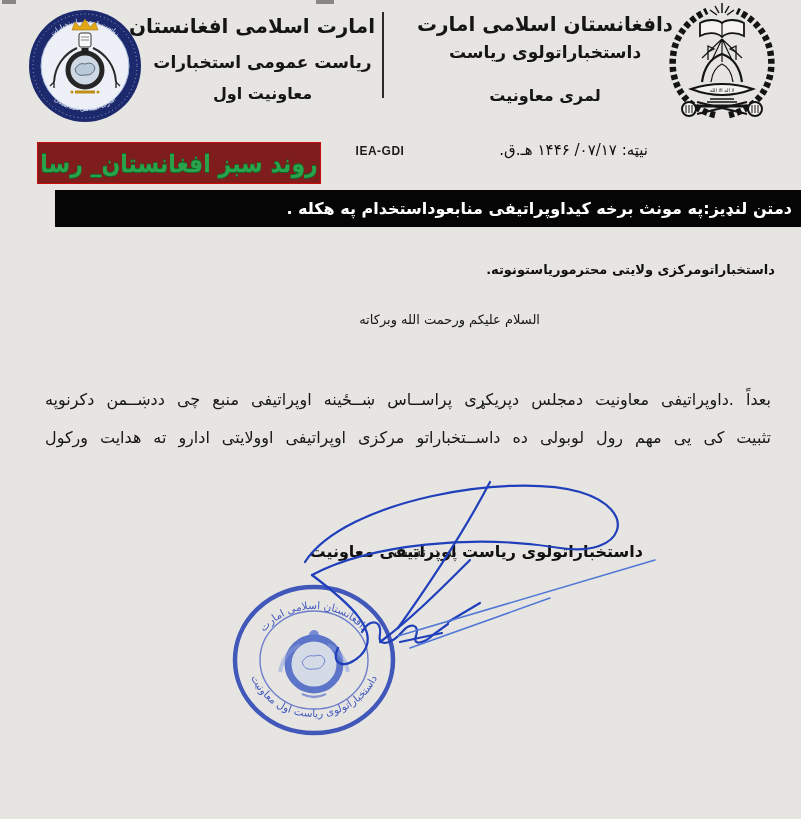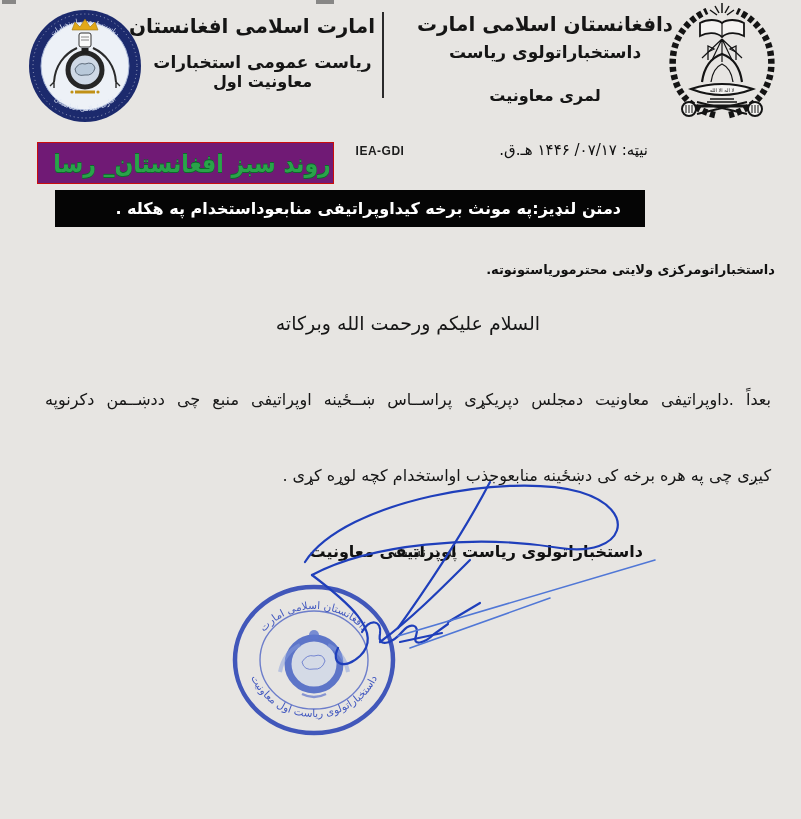--- a/index.html
+++ b/index.html
@@ -27,37 +27,36 @@
   .iea{
     font-family:"Liberation Sans","DejaVu Sans",sans-serif;
     font-weight:bold;font-size:12px;color:#1d1d1d;letter-spacing:.5px;
     direction:ltr;
   }
   
   .date-line{font-size:15px;color:#111;direction:rtl;}
   .date-line .num{direction:ltr;unicode-bidi:isolate;}
   
   .green-stamp{
-    background:#701a75;
+    background:#7f1d1d;
     width:282px;height:40px;
     display:flex;align-items:center;justify-content:center;
     box-shadow:0 0 0 1px #c90d0d;
-    padding-left:13px;
   }
   .green-stamp span{
     color:#2aa34a;font-weight:bold;font-size:22px;
     text-shadow:0 1px 0 #0c6b2b, 0 -1px 0 #0c6b2b;
     white-space:nowrap;transform:scaleY(1.08);
   }
   
   .summary-bar{
     background:#050505;color:#ffffff;
-    width:590px;height:37px;
+    width:746px;height:37px;
     display:flex;align-items:center;
-    padding:16px;box-sizing:border-box;
+    padding:1px;box-sizing:border-box;
   }
   .summary-bar span{
     font-size:16px;font-weight:bold;
     margin-right:8px;white-space:nowrap;
   }
   
   .heading{font-size:13px;font-weight:bold;color:#101010;}
   .body-text{font-size:16px;color:#161616;}
   .para-line{left:45px;right:30px;text-align:justify;text-align-last:justify;}
   .closing{font-size:15px;color:#2a2a2a;margin-top:29px;}
@@ -105,21 +104,21 @@
 
       <path d="M 50,84 h 20" stroke="#c09016" stroke-width="3"></path>
       <circle cx="47" cy="84" r="1.6" fill="#c09016"></circle>
       <circle cx="73" cy="84" r="1.6" fill="#c09016"></circle>
     </svg>
   </div>
 
   <div class="abs" style="left:150px;top:14px;width:225px;">
     <div class="hdr-line hdr-l1 nowrap">امارت اسلامی افغانستان</div>
     <div class="hdr-line hdr-l2 nowrap" style="margin-top:14px;">ریاست عمومی استخبارات</div>
-    <div class="hdr-line hdr-l3 nowrap" style="">معاونیت اول</div>
+    <div class="hdr-line hdr-l3 nowrap" style="margin-top:12px;">معاونیت اول</div>
   </div>
 
   <div class="abs divider" style="left:382px;top:12px;height:86px;"></div>
   <div class="abs iea" style="left:340px;top:99px;width:80px;text-align:center;margin-top:45px;">IEA-GDI</div>
 
   <div class="abs" style="left:400px;top:12px;width:290px;">
     <div class="hdr-line hdr-l1 nowrap">دافغانستان اسلامی امارت</div>
     <div class="hdr-line hdr-l2 nowrap" style="margin-top:6px;">داستخباراتولوی ریاست</div>
     <div class="hdr-line hdr-l3 nowrap" style="margin-top:24px;">لمری معاونیت</div>
   </div>
@@ -169,25 +168,25 @@
   <div class="abs green-stamp" style="left:38px;top:143px;">
     <span>روند سبز افغانستان_ رسا</span>
   </div>
 
   <div class="abs summary-bar" style="left:55px;top:190px;">
     <span>دمتن لنډیز:په مونث برخه کیداوپراتیفی منابعوداستخدام  په هکله .</span>
   </div>
 
   <div class="abs heading nowrap" style="right:26px;top:262px;">داستخباراتومرکزی ولایتی محترموریاستونوته.</div>
 
-  <div class="abs body-text nowrap" style="right:261px;top:312px;font-size:19px;">السلام علیکم ورحمت الله وبرکاته</div>
+  <div class="abs body-text nowrap" style="right:261px;top:312px;font-size:13px;">السلام علیکم ورحمت الله وبرکاته</div>
 
 
   <div class="abs body-text para-line" style="top:390px;">بعداً .داوپراتیفی معاونیت دمجلس دپریکړی پراســاس ښــځینه اوپراتیفی منبع چی ددښــمن دکرنوپه</div>
-  <div class="abs body-text nowrap" style="right:30px;top:466px;">کیږی چی په هره برخه کی دښځینه منابعوجذب اواستخدام کچه لوړه کړی .</div>
+  <div class="abs body-text para-line" style="top:428px;">تثبیت کی یی مهم رول لوبولی ده داســتخباراتو مرکزی اوپراتیفی اوولایتی ادارو ته هدایت ورکول</div>
 
   <div class="abs closing nowrap" style="right:344px;top:514px;">په درنښت</div>
   <div class="abs sig-title nowrap" style="right:158px;top:542px;">داستخباراتولوی ریاست اوپراتیفی معاونیت</div>
 
   <div class="abs" style="left:228px;top:580px;width:172px;height:162px;opacity:.88;">
     <svg width="172" height="162" viewBox="0 0 172 162">
       <ellipse cx="86" cy="80" rx="79" ry="73" fill="none" stroke="#2b44b5" stroke-width="4.5"></ellipse>
       <ellipse cx="86" cy="80" rx="54" ry="49" fill="none" stroke="#3a52c0" stroke-width="1.4" opacity=".8"></ellipse>
       <defs>
         <path id="stampTop" d="M 24,86 A 62,57 0 0 1 148,86"></path>

